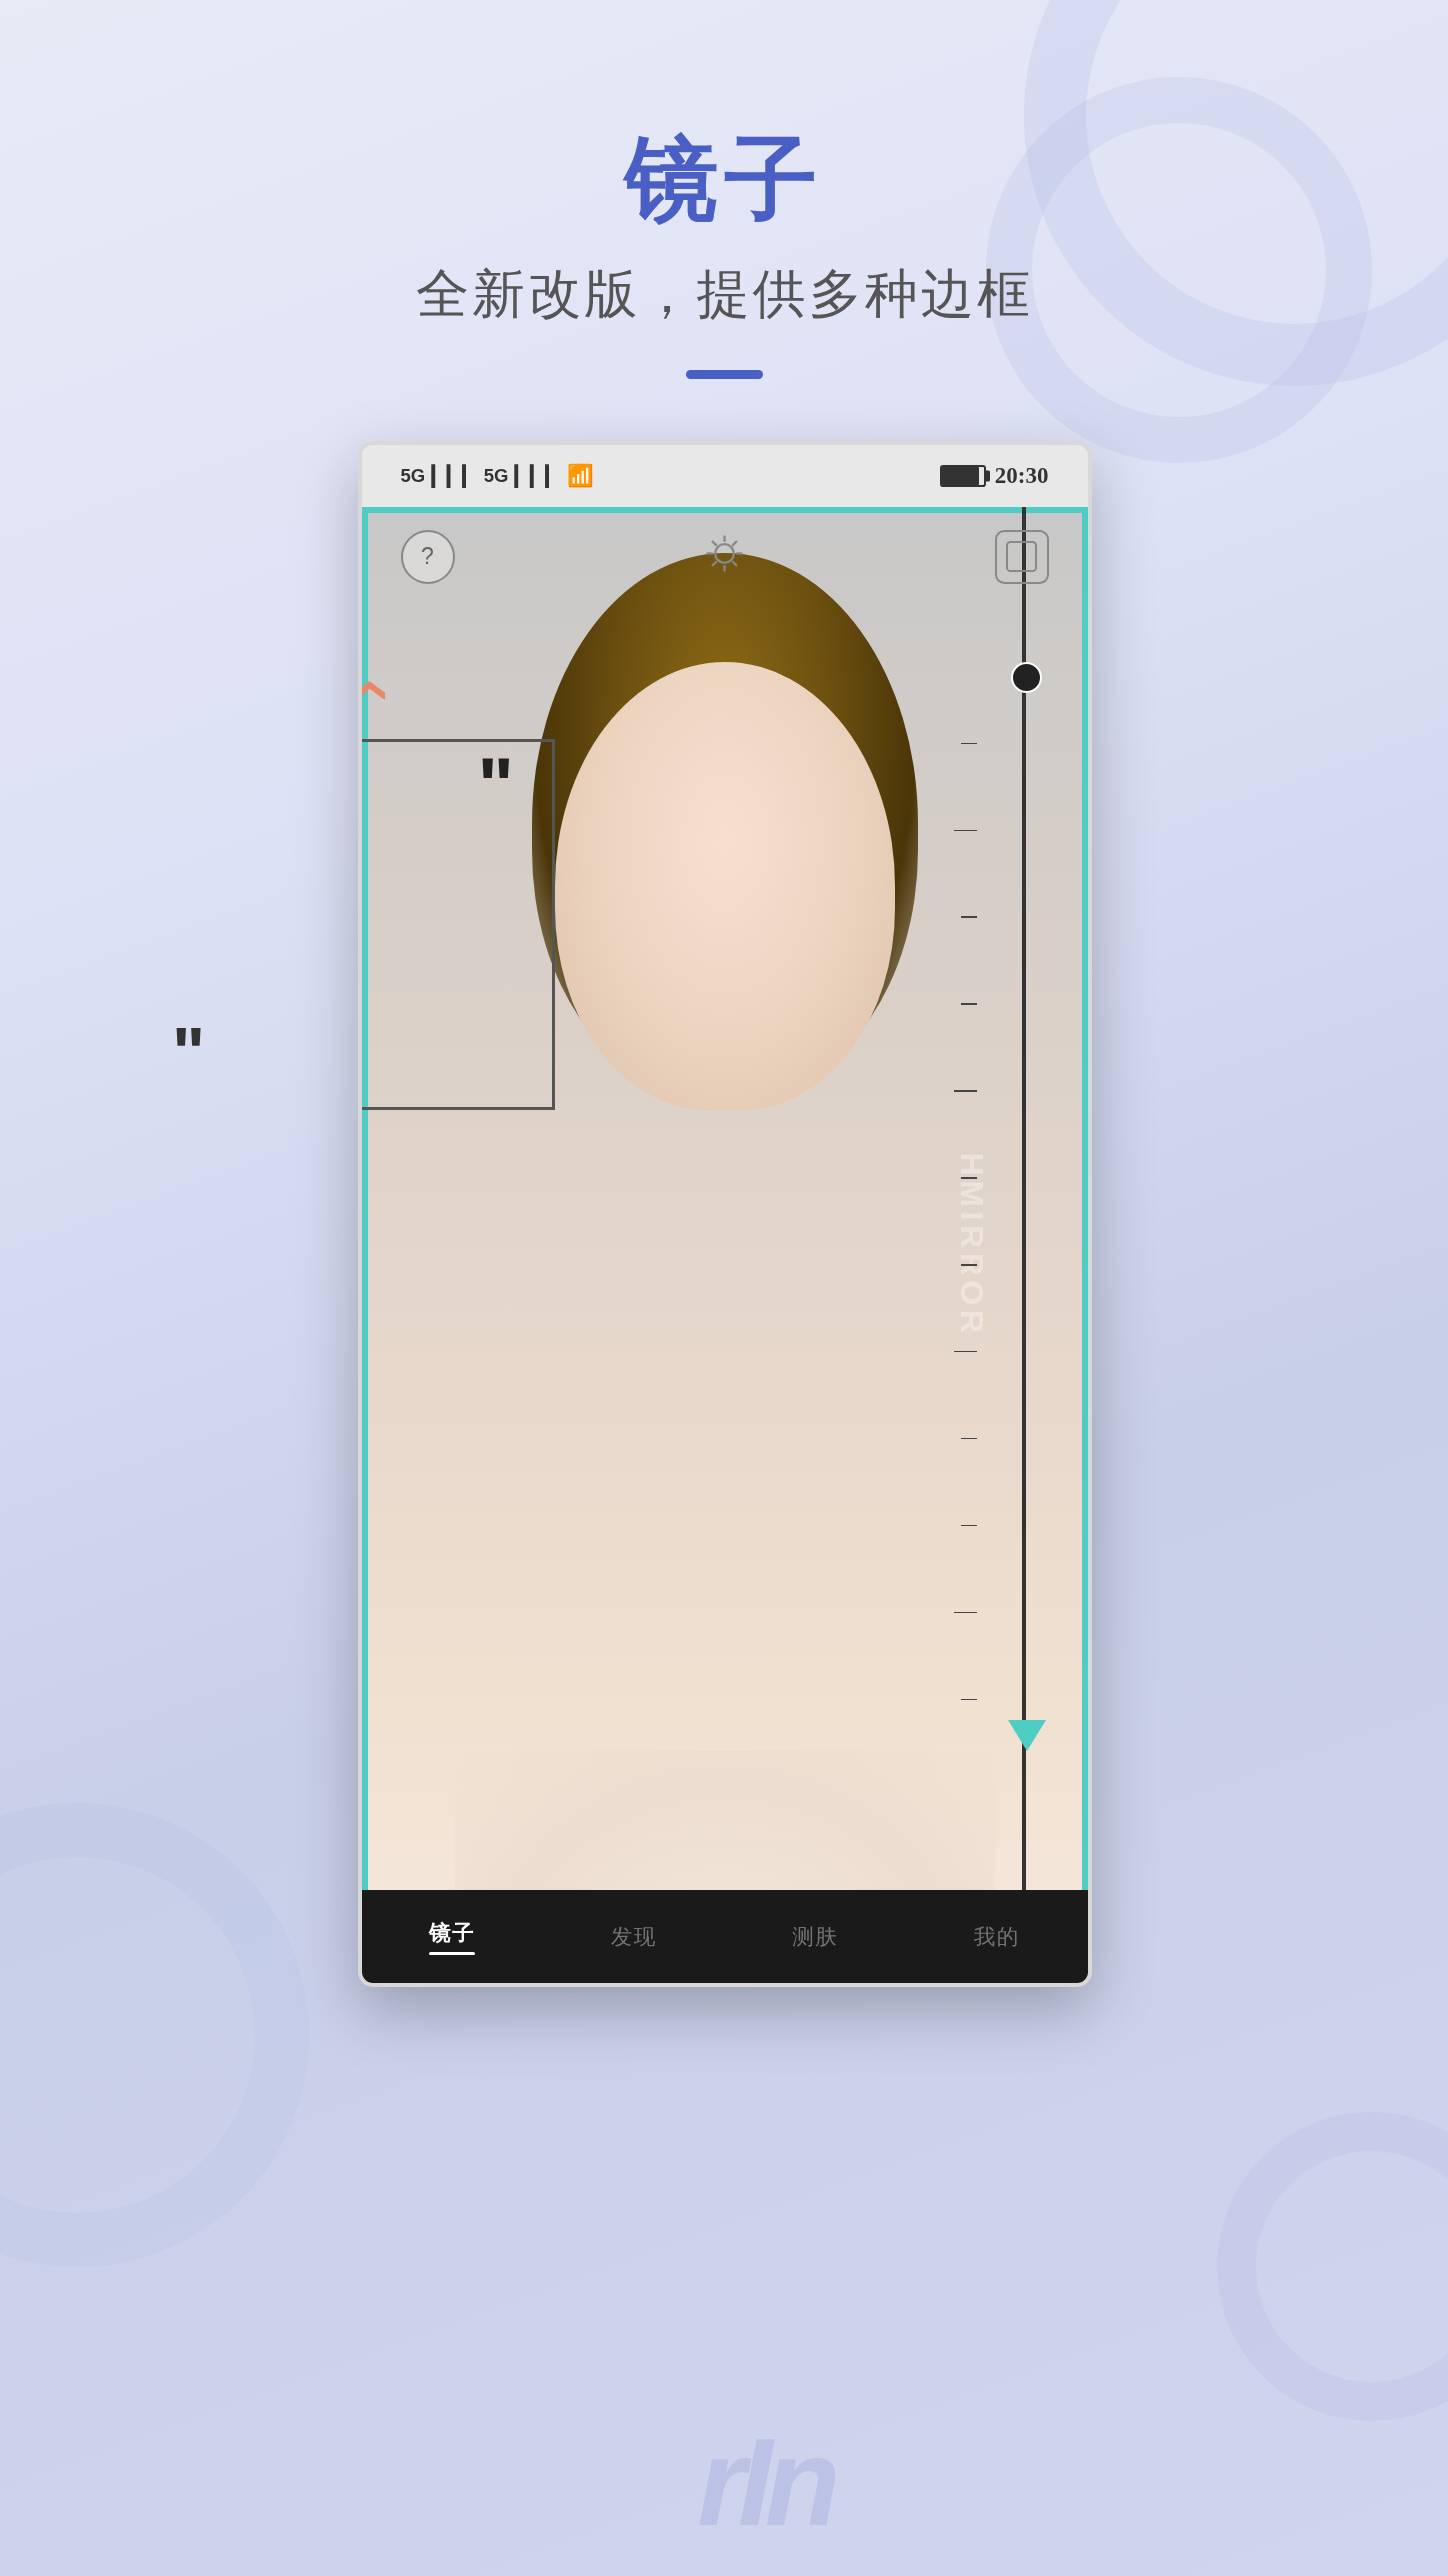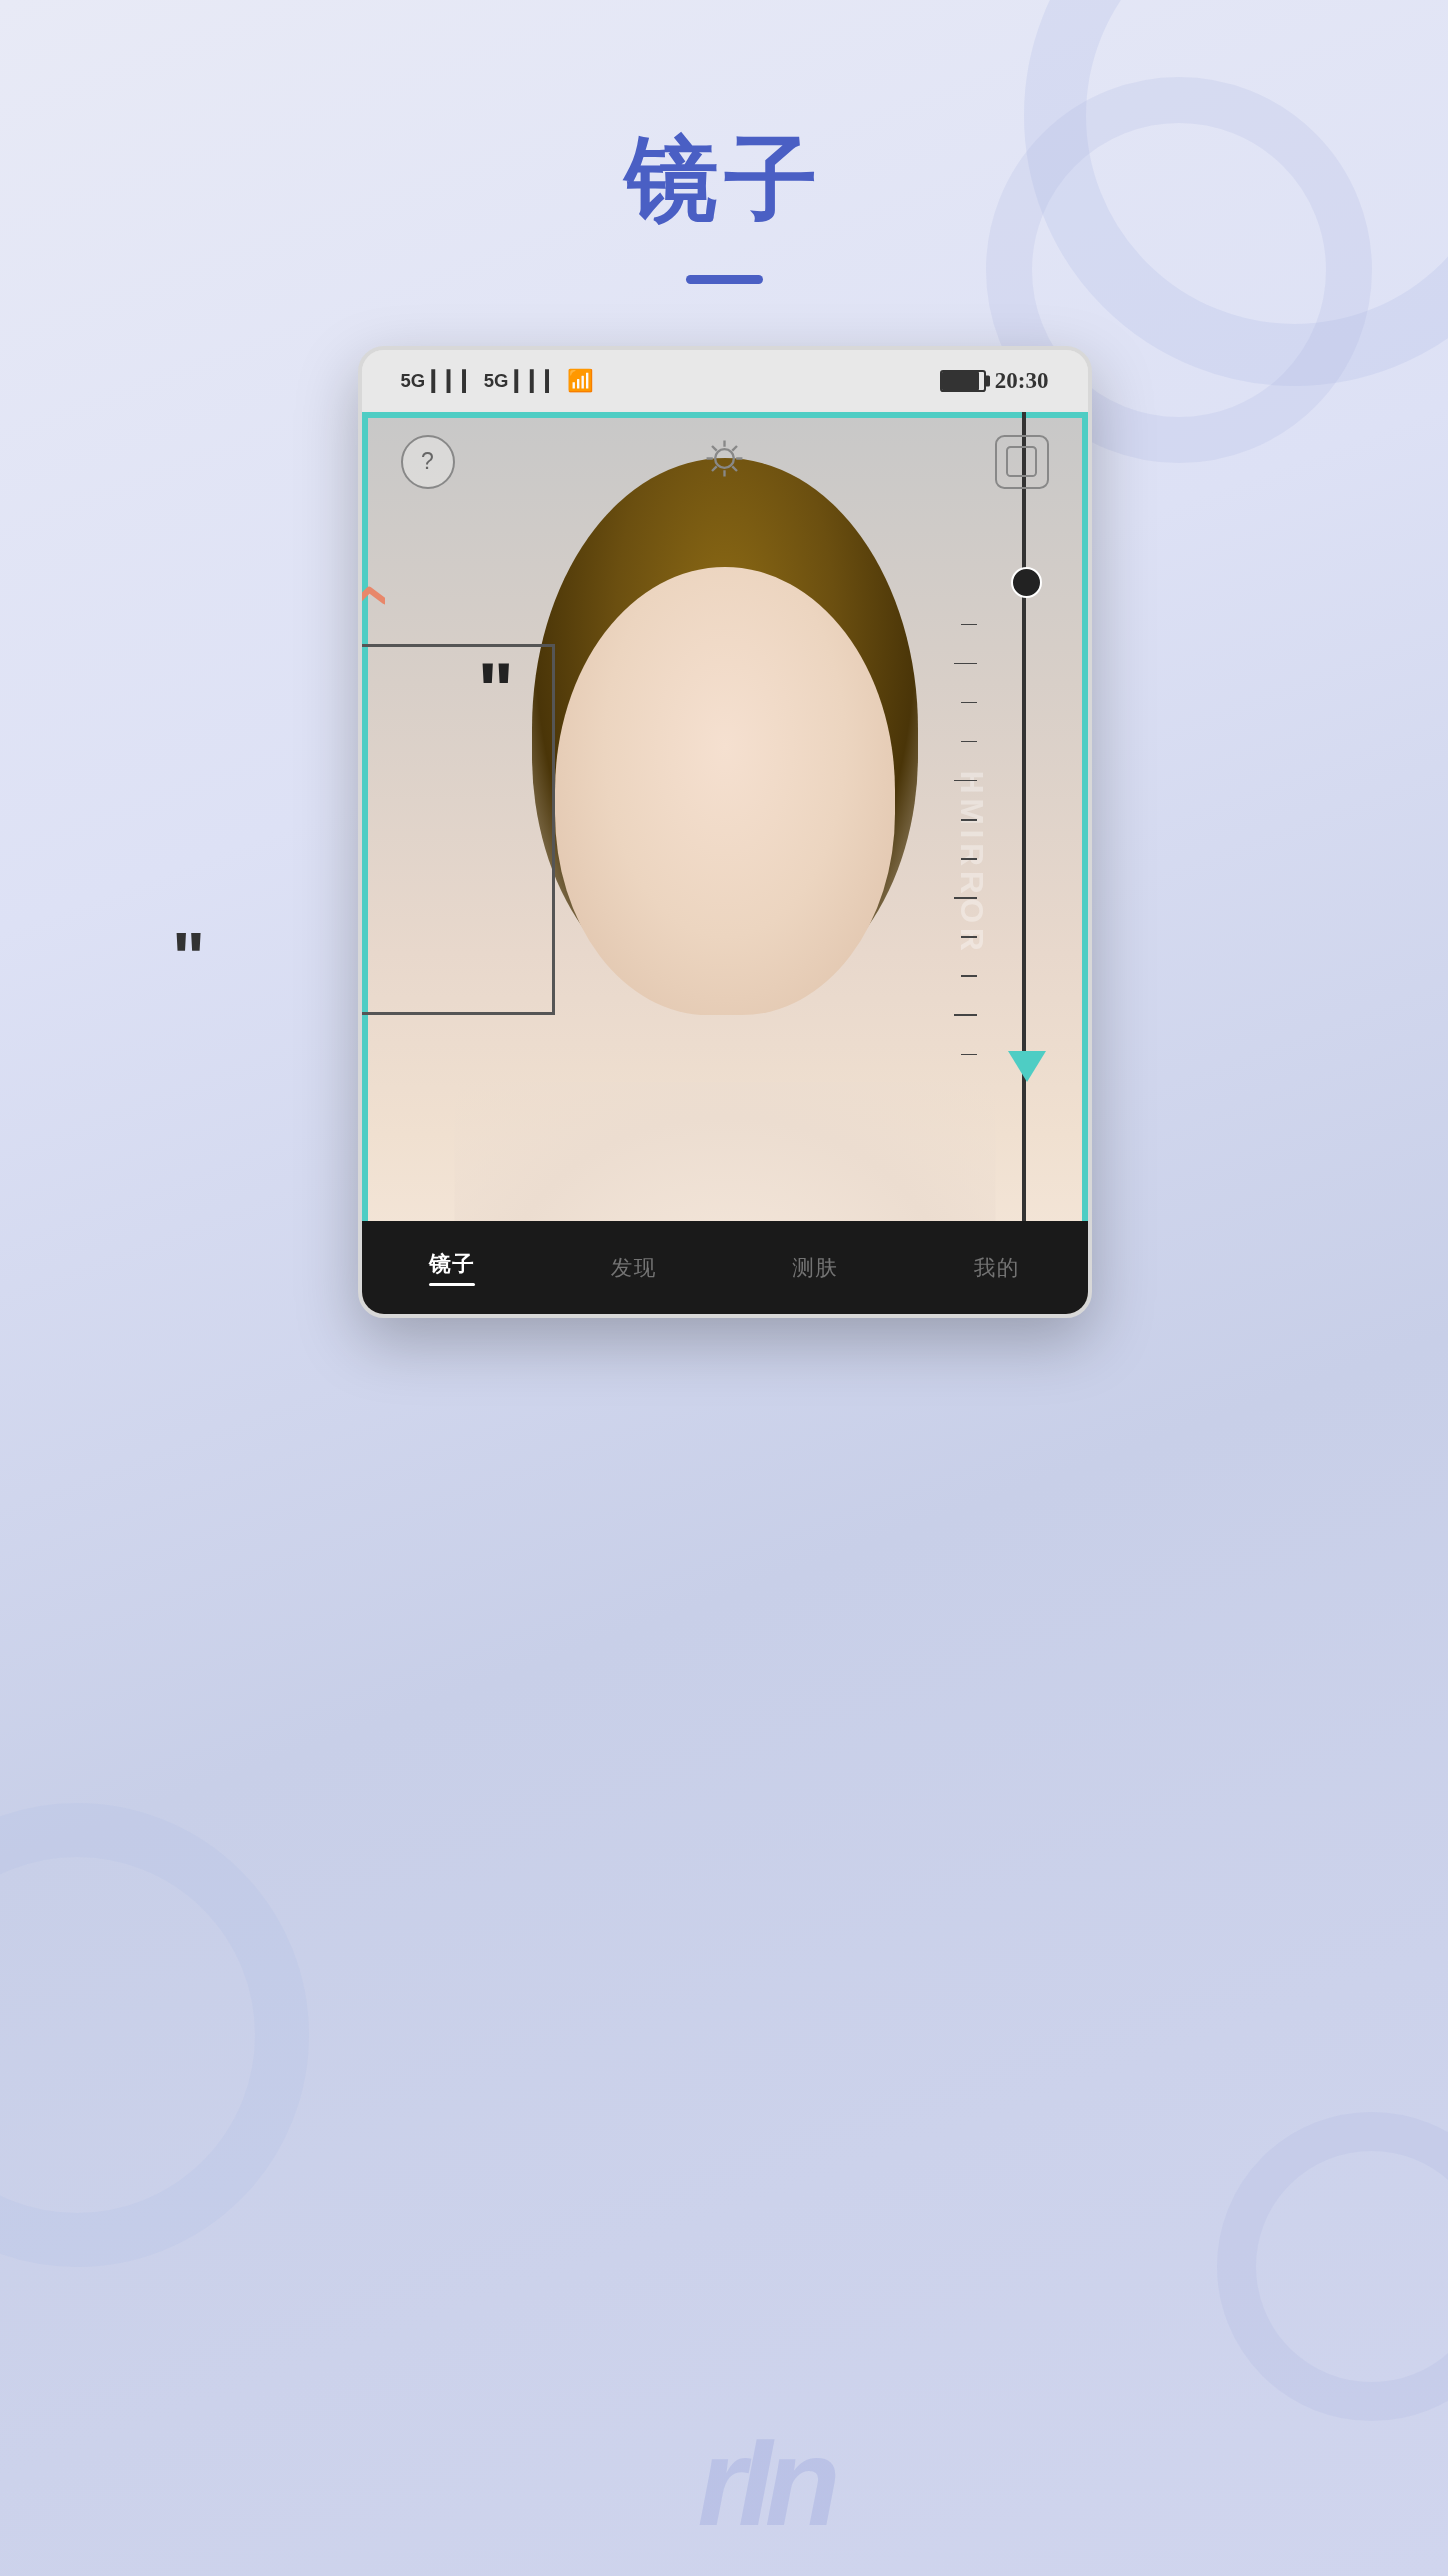--- a/index.html
+++ b/index.html
@@ -85,23 +85,23 @@
     .phone-container {
       position: relative;
       width: 927px;
       margin: 62px auto 0;
       z-index: 10;
     }
 
     
     .phone-frame {
       width: 734px;
-      height: 972px;
+      height: 1546px;
       background: #f0f0f0;
-      border-radius: 26px;
+      border-radius: 15px;
       margin: 0 auto;
       position: relative;
       box-shadow: 0 23px 62px rgba(0,0,0,0.25), inset 0 0 0 3.1px #e0e0e0;
       border: 4.6px solid #d8d8d8;
       overflow: hidden;
     }
 
     
     .phone-status-bar {
       background: #e8e8e8;
@@ -431,20 +431,21 @@
 </head>
 <body>
 
 <div class="bg-circle bg-circle-1"></div>
 <div class="bg-circle bg-circle-2"></div>
 <div class="bg-circle bg-circle-3"></div>
 <div class="bg-circle bg-circle-4"></div>
 
 <div class="header">
   <div class="app-title">镜子</div>
+  <div class="app-subtitle">全新改版，提供多种边框</div>
   <div class="title-divider"></div>
 </div>
 
 <div class="phone-container">
 
   <div class="phone-frame">
 
     <div class="phone-status-bar">
       <div class="status-left">
         <span style="font-size:18.5px;font-weight:700;">5G</span>

